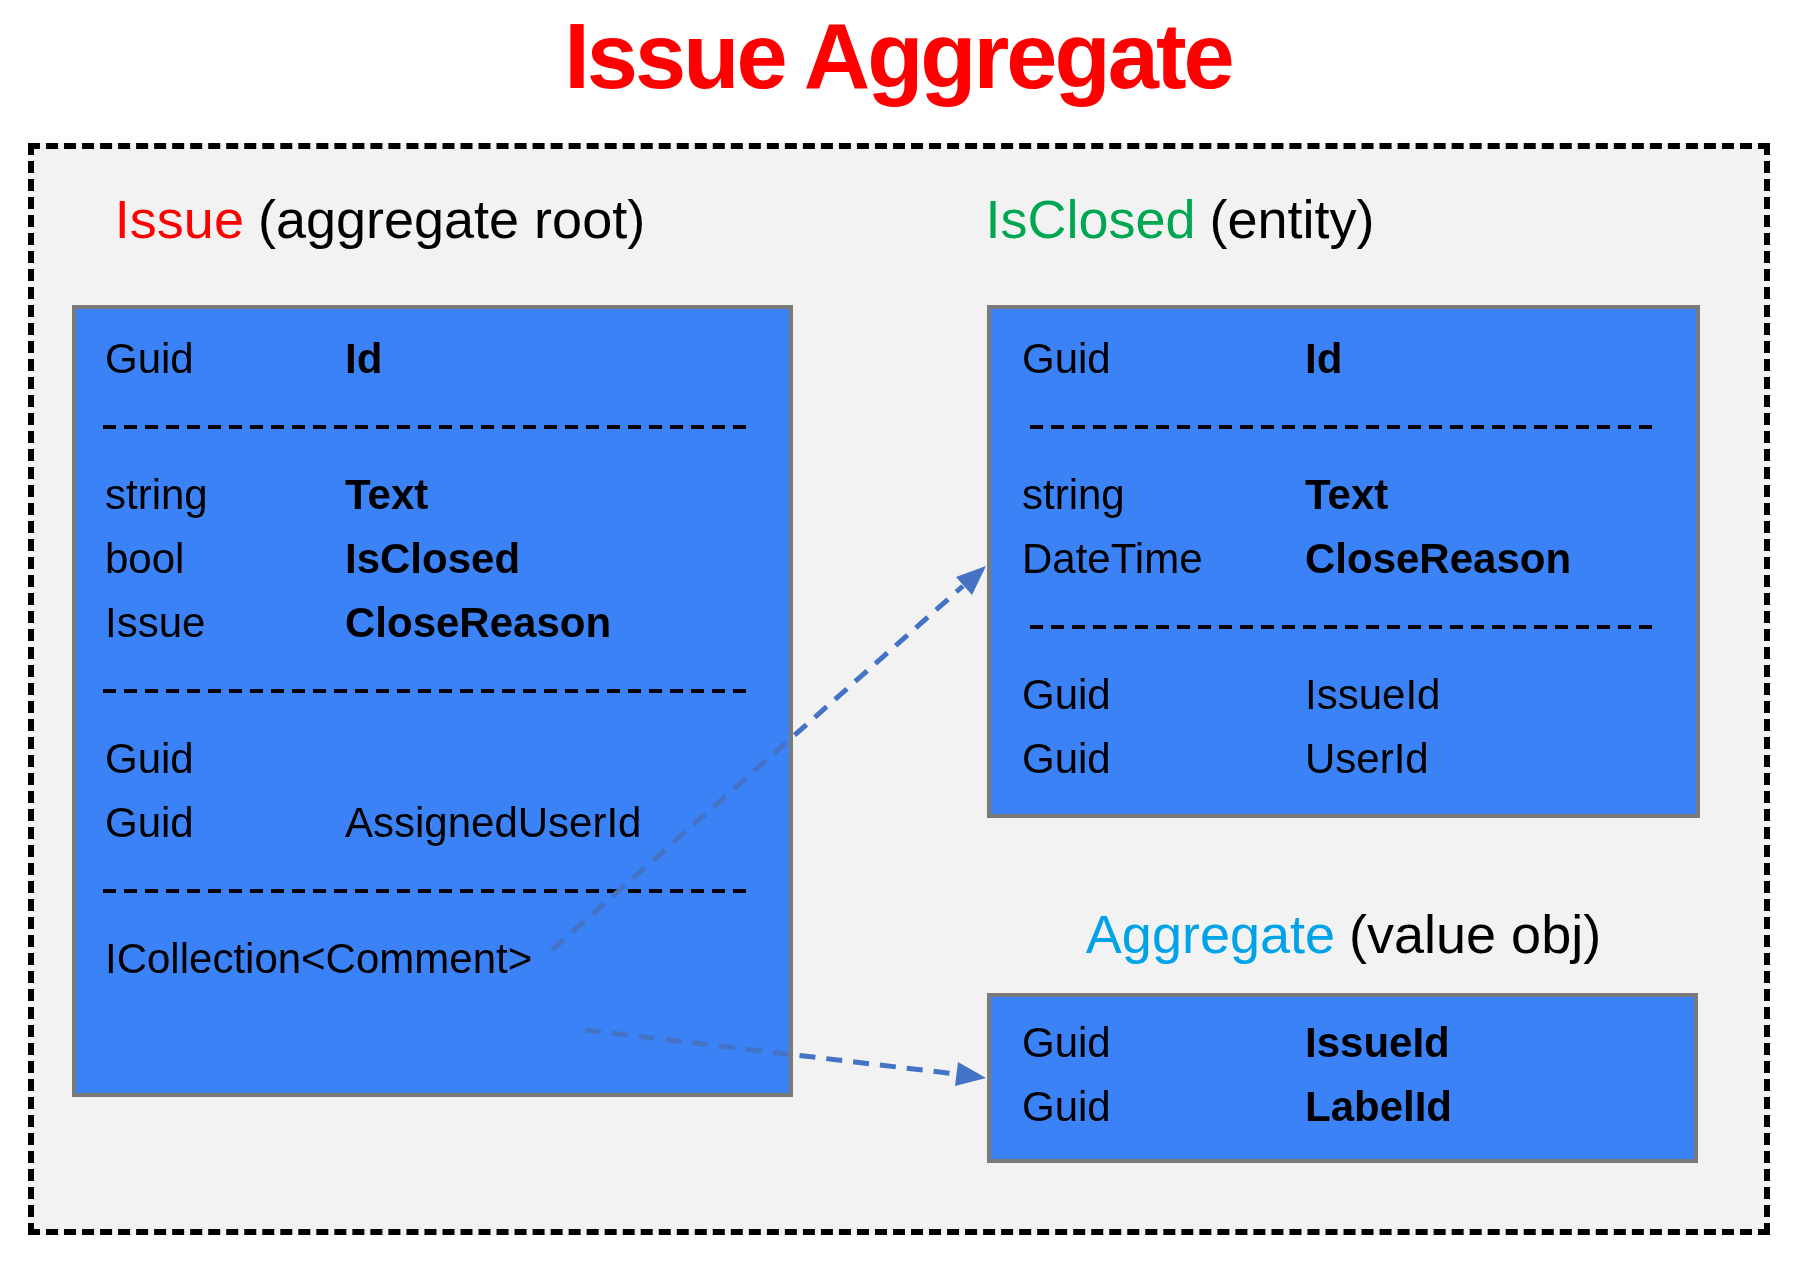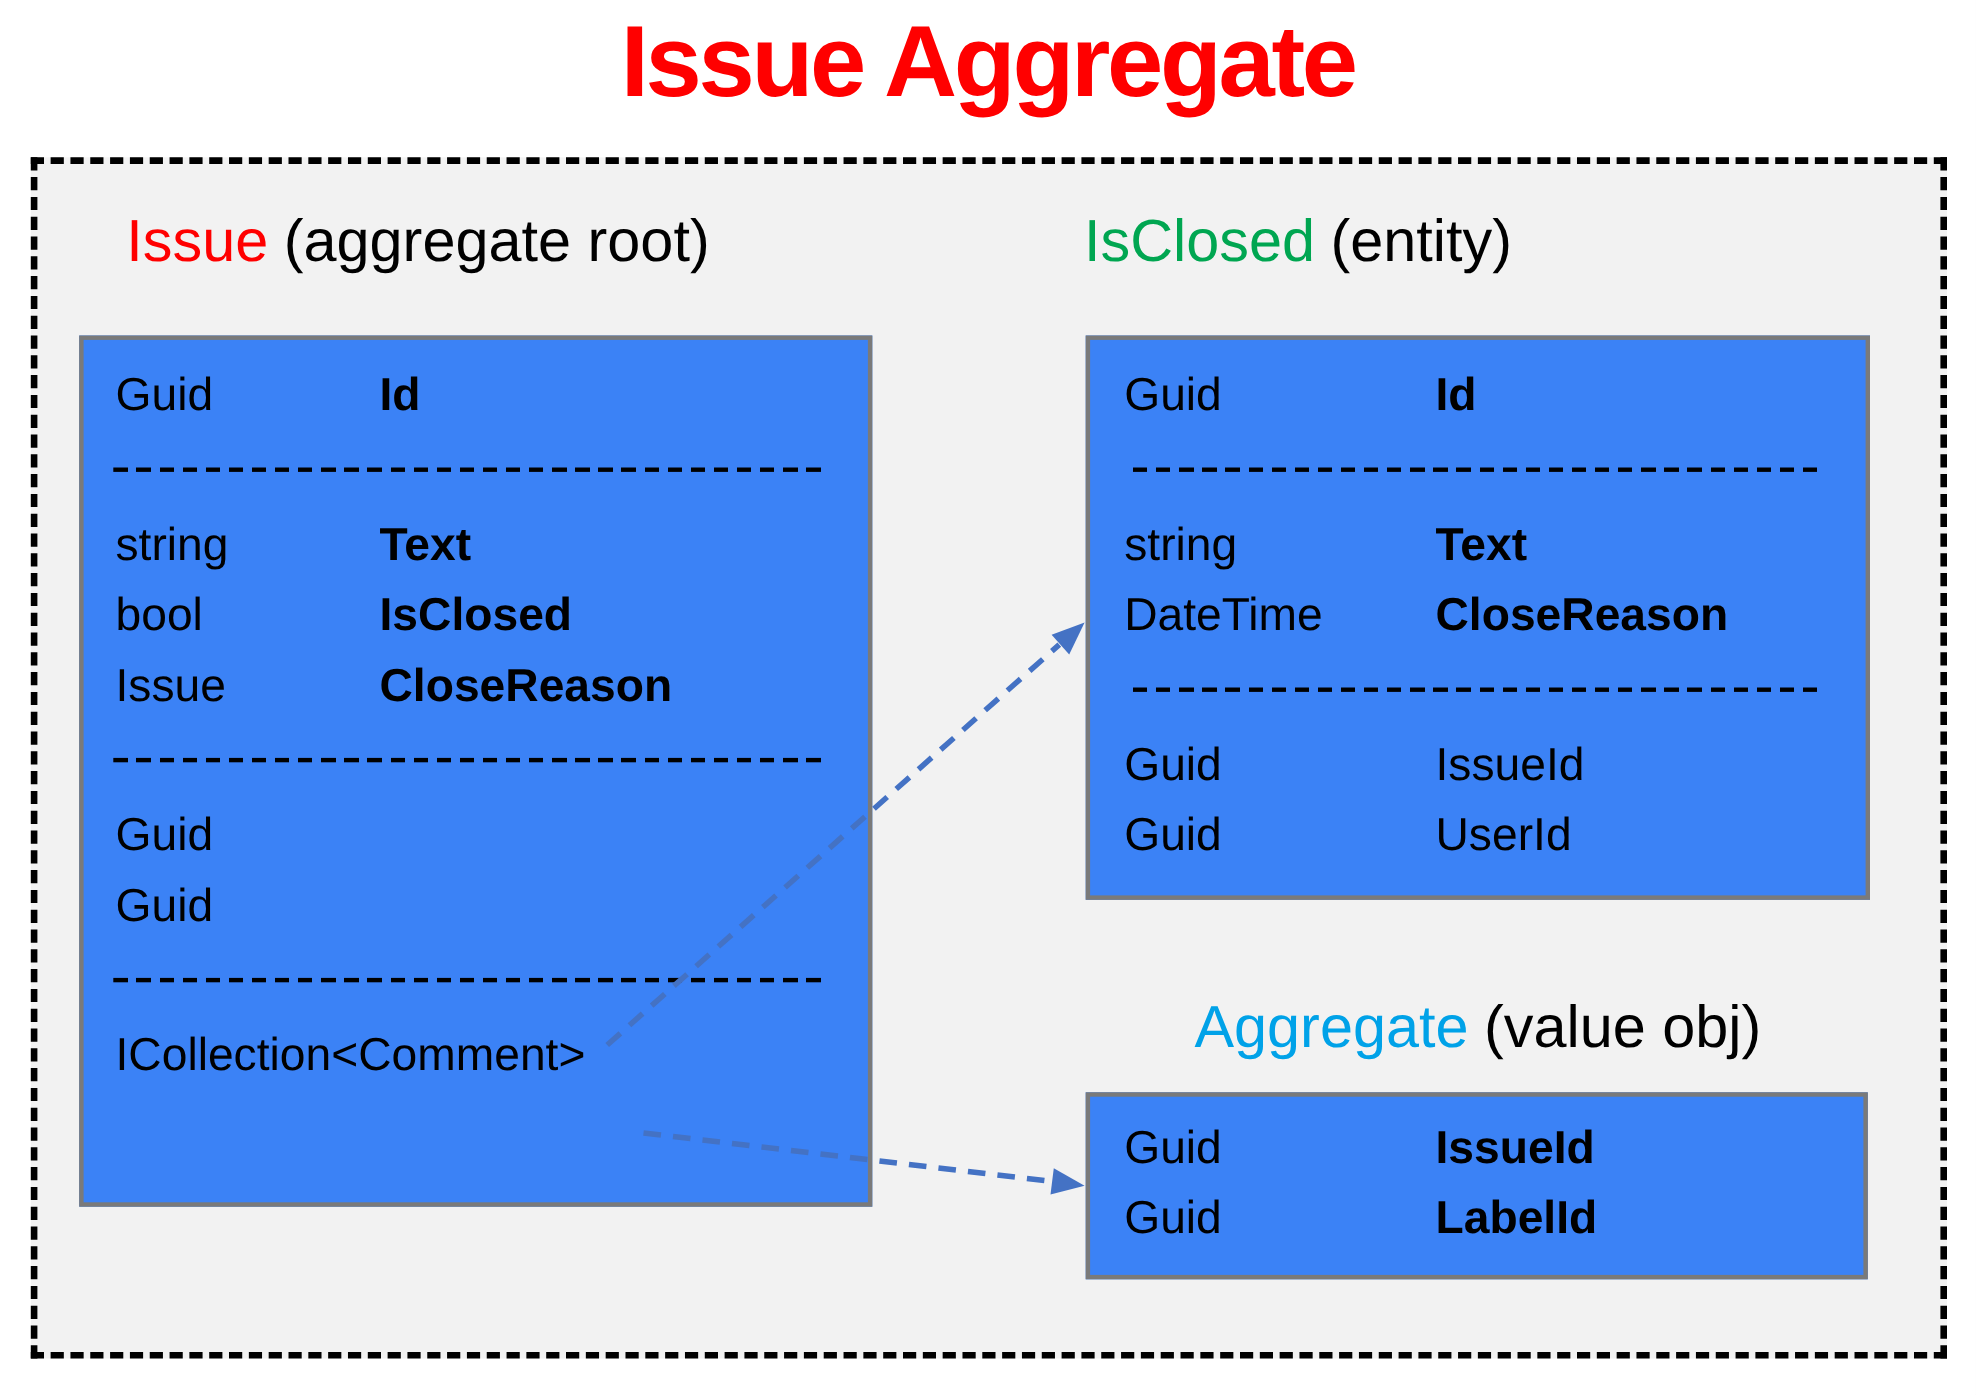--- a/index.html
+++ b/index.html
@@ -93,20 +93,21 @@
     <div class="mrow">
       <span class="mtype">Issue</span>
       <span class="mname b">CloseReason</span>
     </div>
     <div class="sep"></div>
     <div class="mrow">
       <span class="mtype">Guid</span>
     </div>
     <div class="mrow">
       <span class="mtype">Guid</span>
+      <span class="mname">AssignedUserId</span>
     </div>
     <div class="sep"></div>
     <div class="mrow single">
       <span class="mcoll">ICollection&lt;Comment&gt;</span>
     </div>
   </div>
 
   <div class="box" id="comment-box">
     <div class="mrow">
       <span class="mtype">Guid</span>

